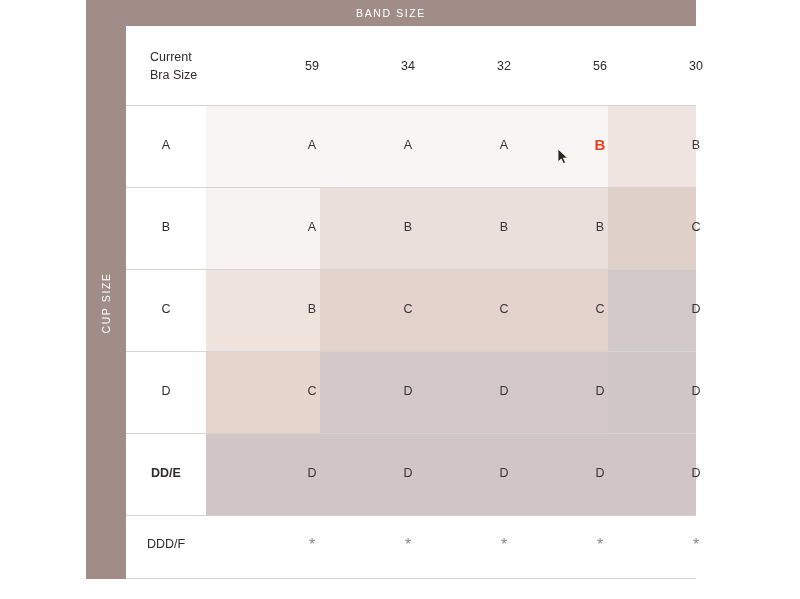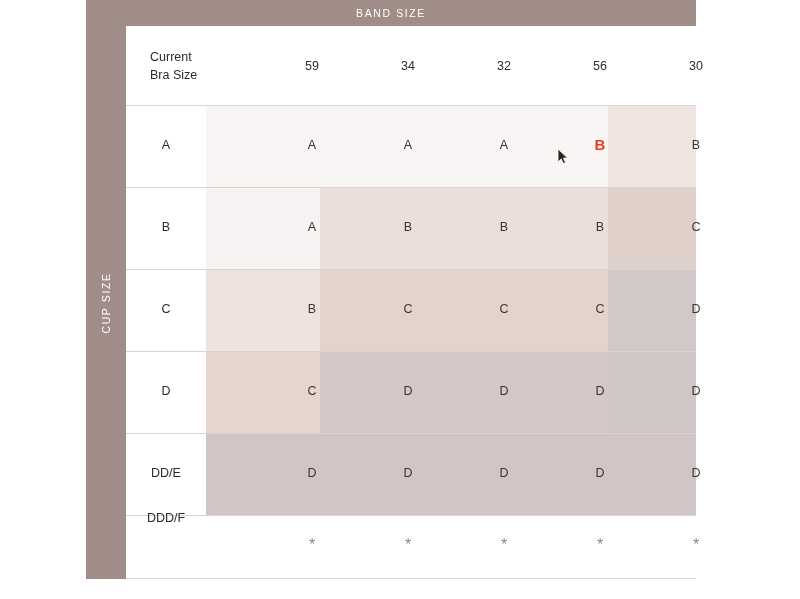--- a/index.html
+++ b/index.html
@@ -230,27 +230,27 @@
         <div class="cell-val" style="left: 242px; width: 80px; top: 276px;">C</div>
         <div class="cell-val" style="left: 338px; width: 80px; top: 276px;">C</div>
         <div class="cell-val" style="left: 434px; width: 80px; top: 276px;">C</div>
         <div class="cell-val" style="left: 530px; width: 80px; top: 276px;">D</div>
         <div class="row-label" style="left: 0px; width: 80px; top: 358px;">D</div>
         <div class="cell-val" style="left: 146px; width: 80px; top: 358px;">C</div>
         <div class="cell-val" style="left: 242px; width: 80px; top: 358px;">D</div>
         <div class="cell-val" style="left: 338px; width: 80px; top: 358px;">D</div>
         <div class="cell-val" style="left: 434px; width: 80px; top: 358px;">D</div>
         <div class="cell-val" style="left: 530px; width: 80px; top: 358px;">D</div>
-        <div class="row-label" style="left: 0px; width: 80px; top: 440px;">DD/E</div>
+        <div class="row-label" style="left: 0px; width: 80px; top: 440px; font-weight: bold;">DD/E</div>
         <div class="cell-val" style="left: 146px; width: 80px; top: 440px;">D</div>
         <div class="cell-val" style="left: 242px; width: 80px; top: 440px;">D</div>
         <div class="cell-val" style="left: 338px; width: 80px; top: 440px;">D</div>
         <div class="cell-val" style="left: 434px; width: 80px; top: 440px;">D</div>
         <div class="cell-val" style="left: 530px; width: 80px; top: 440px;">D</div>
-        <div class="row-label" style="left: 0px; width: 80px; top: 485px;">DDD/F</div>
+        <div class="row-label" style="left: 0px; width: 80px; top: 511px;">DDD/F</div>
         <div class="cell-val star" style="left: 146px; width: 80px; top: 510.5px;">*</div>
         <div class="cell-val star" style="left: 242px; width: 80px; top: 510.5px;">*</div>
         <div class="cell-val star" style="left: 338px; width: 80px; top: 510.5px;">*</div>
         <div class="cell-val star" style="left: 434px; width: 80px; top: 510.5px;">*</div>
         <div class="cell-val star" style="left: 530px; width: 80px; top: 510.5px;">*</div>
       </div>
 
     <svg class="cursor" id="cursor-arrow" viewBox="0 0 12 17" style="left: 431px; top: 122px;">
       <path d="M1,1 L1,14 L4.2,10.9 L6.4,15.6 L8.6,14.6 L6.4,10.1 L10.6,10.1 Z" fill="#2b2320" stroke="#ffffff" stroke-width="0.8"></path>
     </svg>

